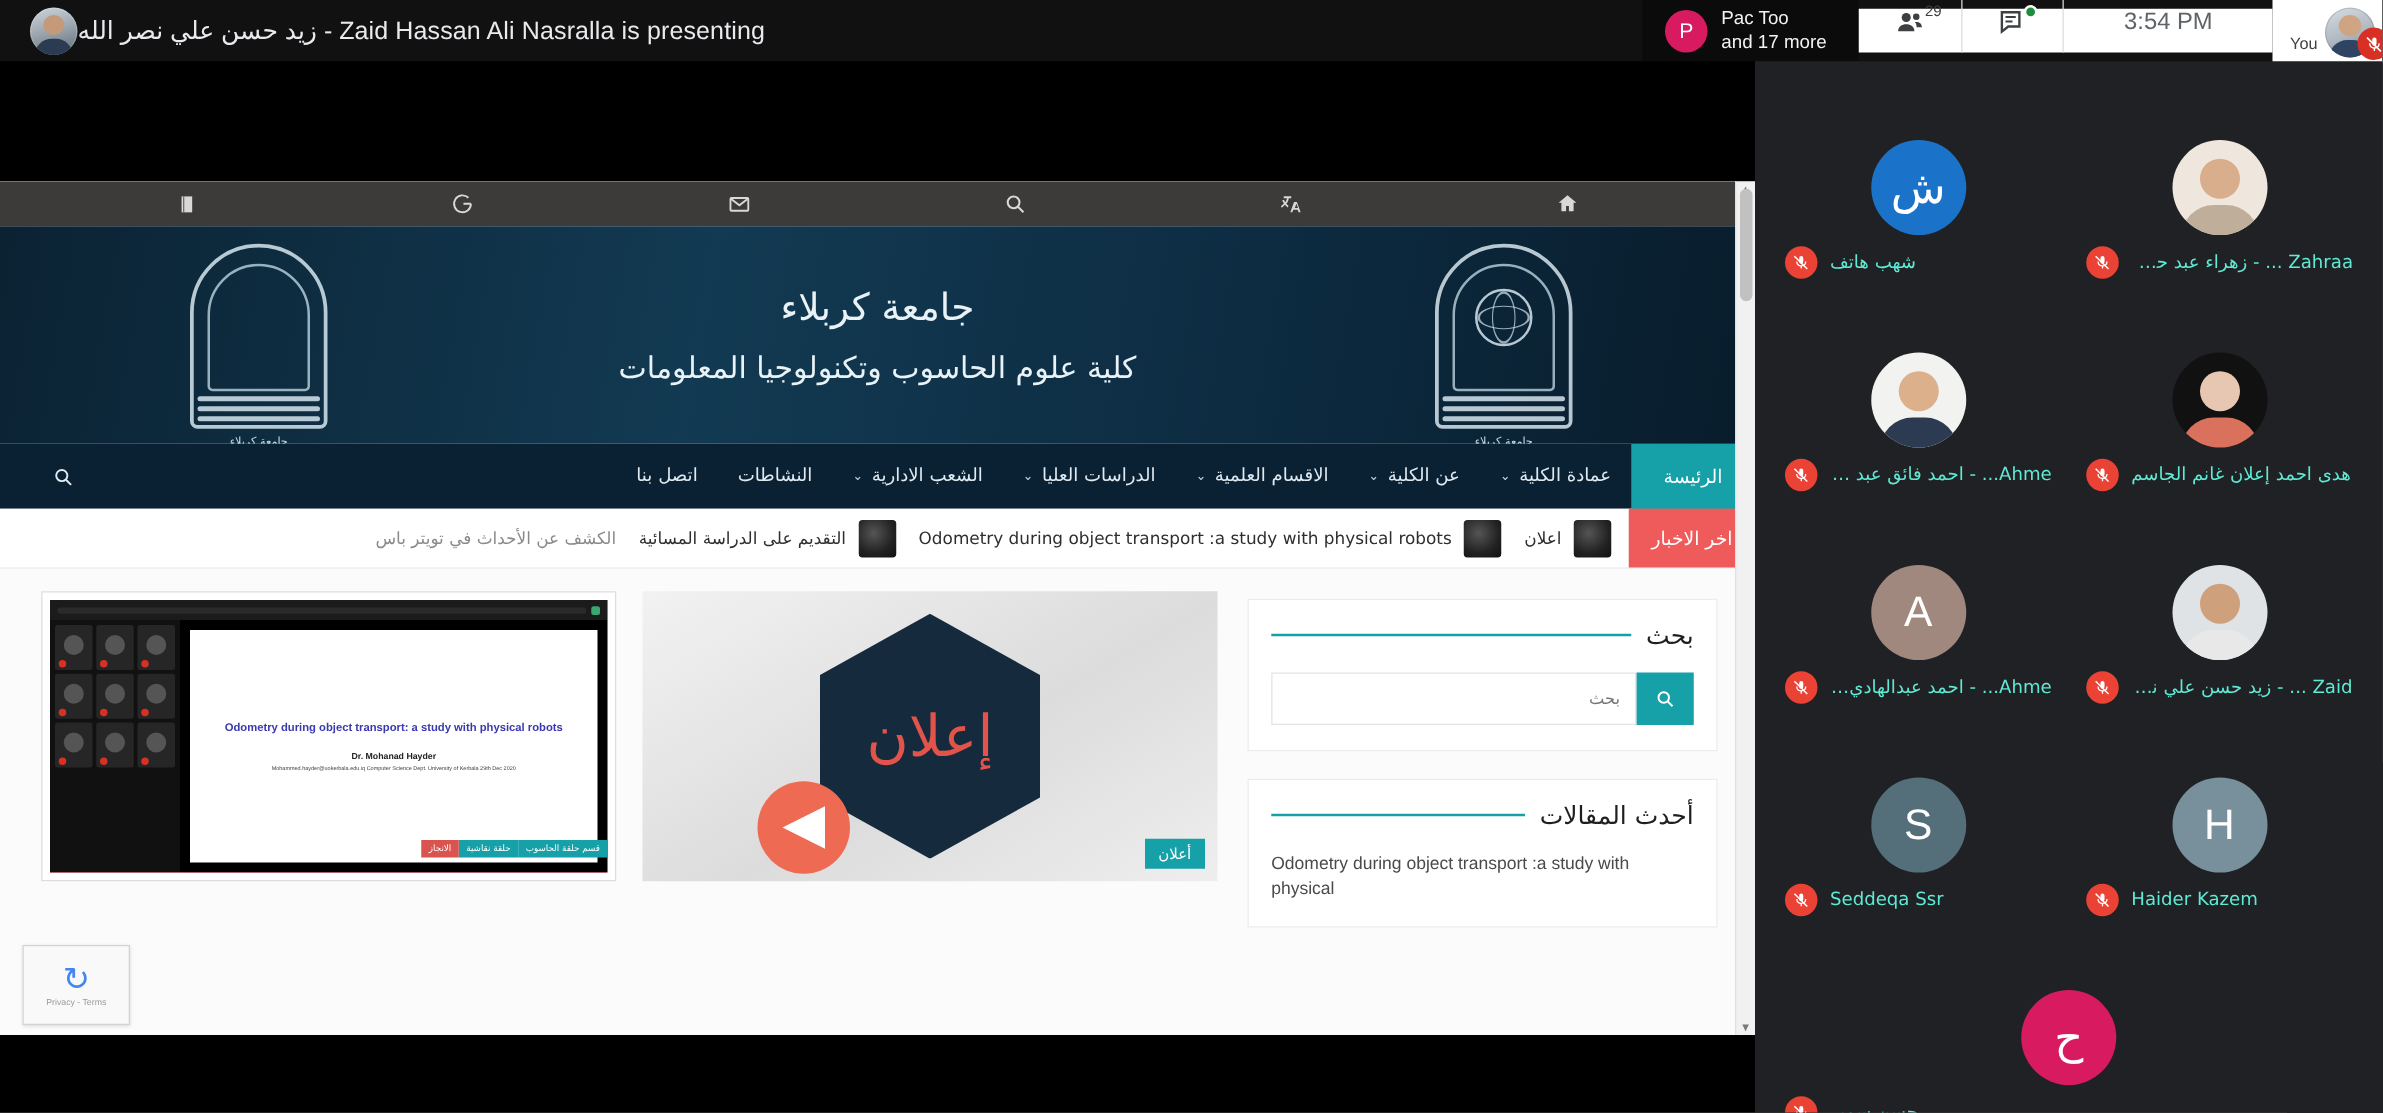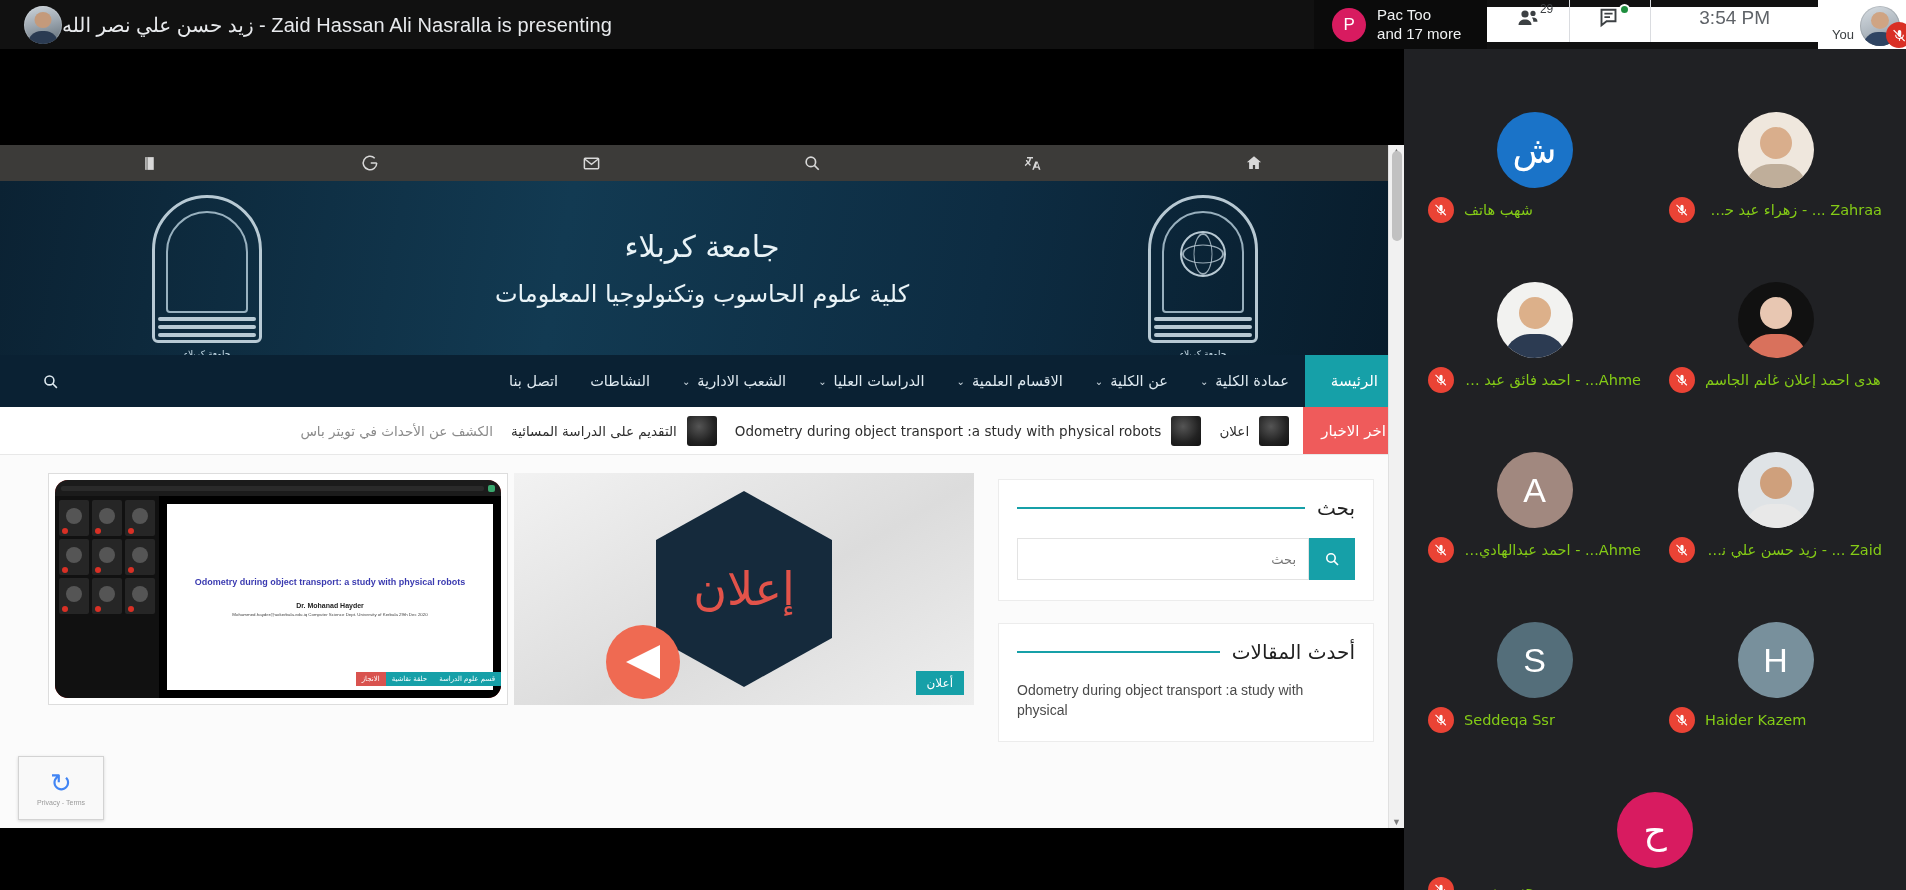--- a/index.html
+++ b/index.html
@@ -197,21 +197,21 @@
   }
 
   .main-col { flex: 1 1 auto; position: relative; padding: 18px 10px 0 24px; }
   .slider-row { display: flex; gap: 6px; align-items: flex-start; }
   .slide {
     position: relative; width: 460px; height: 232px; overflow: hidden;
     background: #e9e9e9;
   }
   .slide-ad {
     background: linear-gradient(150deg,#f2f2f2 0%, #dcdcdc 55%, #eeeeee 100%);
-    display:flex; align-items:center; justify-content:center;
+    display:flex; align-items:center; justify-content:center;margin-left:15px;
   }
   .hexagon {
     width: 176px; height: 196px; background: #152a3c; position: relative;
     clip-path: polygon(50% 0%, 100% 25%, 100% 75%, 50% 100%, 0% 75%, 0% 25%);
     display:flex; align-items:center; justify-content:center;
     box-shadow: 0 0 0 6px rgba(255,255,255,.8);
   }
   .hexagon .word {
     color: #e2534a; font-size: 46px; direction: rtl;
     font-family:"DejaVu Sans", sans-serif; letter-spacing: 1px;
@@ -224,21 +224,21 @@
     content:""; width: 0; height: 0;
     border-top: 17px solid transparent; border-bottom: 17px solid transparent;
     border-right: 34px solid #ffffff;
   }
   .slide-tag {
     position: absolute; right: 10px; bottom: 10px; background: #16a0a8; color: #fff;
     font-size: 12px; padding: 5px 11px; direction: rtl; font-family:"DejaVu Sans", sans-serif;
   }
 
   .slide-meet { background: #ffffff; border: 1px solid #ddd; padding: 6px; }
-  .meet-shot { position: relative; width: 100%; height: 100%; background: #b91c1c; overflow:hidden;border-radius:13px; }
+  .meet-shot { position: relative; width: 100%; height: 100%; background: #b91c1c; overflow:hidden; }
   .meet-topstrip { height: 16px; background: #1b1b1b; display:flex; align-items:center; gap:4px; padding: 0 6px; }
   .meet-topstrip i { display:block; width: 7px; height: 7px; border-radius: 2px; background:#3aa76d; }
   .meet-topstrip .bar { flex:1 1 auto; height:5px; background:#2a2a2a; border-radius:2px; }
   .meet-main { display:flex; height: calc(100% - 16px); }
   .meet-slide-area { flex: 1 1 auto; background: #000; display:flex; align-items:center; justify-content:center; padding: 8px; }
   .meet-deck {
     width: 100%; height: 100%; background: #fff; display:flex; flex-direction:column;
     align-items:center; justify-content:center; text-align:center; padding: 6px;
   }
   .meet-deck .dt { color:#3a3ab0; font-size: 9px; line-height: 1.35; font-weight: 700; }
@@ -301,21 +301,21 @@
   }
   .tile-foot {
     position: absolute; left: 0; right: 0; bottom: 12px;
     display: flex; align-items: center; gap: 10px; padding: 0 14px;
   }
   .mic-muted {
     width: 26px; height: 26px; border-radius: 50%; background: #ea4335; flex: none;
     display: flex; align-items: center; justify-content: center;
   }
   .tile-name {
-    color: #84cc16; font-size: 14.5px; white-space: nowrap; overflow: hidden;
+    color: #5eead4; font-size: 14.5px; white-space: nowrap; overflow: hidden;
     text-overflow: ellipsis; font-family: "DejaVu Sans", sans-serif;
   }
   .tile-name.rtl { direction: rtl; }
 </style>
 </head>
 <body>
 
 <div class="app">
 
   <div class="topbar">
@@ -594,21 +594,21 @@
                         <i></i>
                         <b></b>
                       </div>
                     <div class="meet-tile">
                         <i></i>
                         <b></b>
                       </div>
                   </div>
                 </div>
                 <div class="meet-banner">
-                  <span>قسم علوم الدراسة</span>
+                  <span>قسم حلقة الحاسوب</span>
                   <span>حلقة نقاشية</span>
                   <span class="alt">الانجاز</span>
                 </div>
               </div>
             </div>
           </div>
 
           <div class="recaptcha">
             <div class="rc-logo">↻</div>
             <div class="rc-txt">Privacy - Terms</div>

